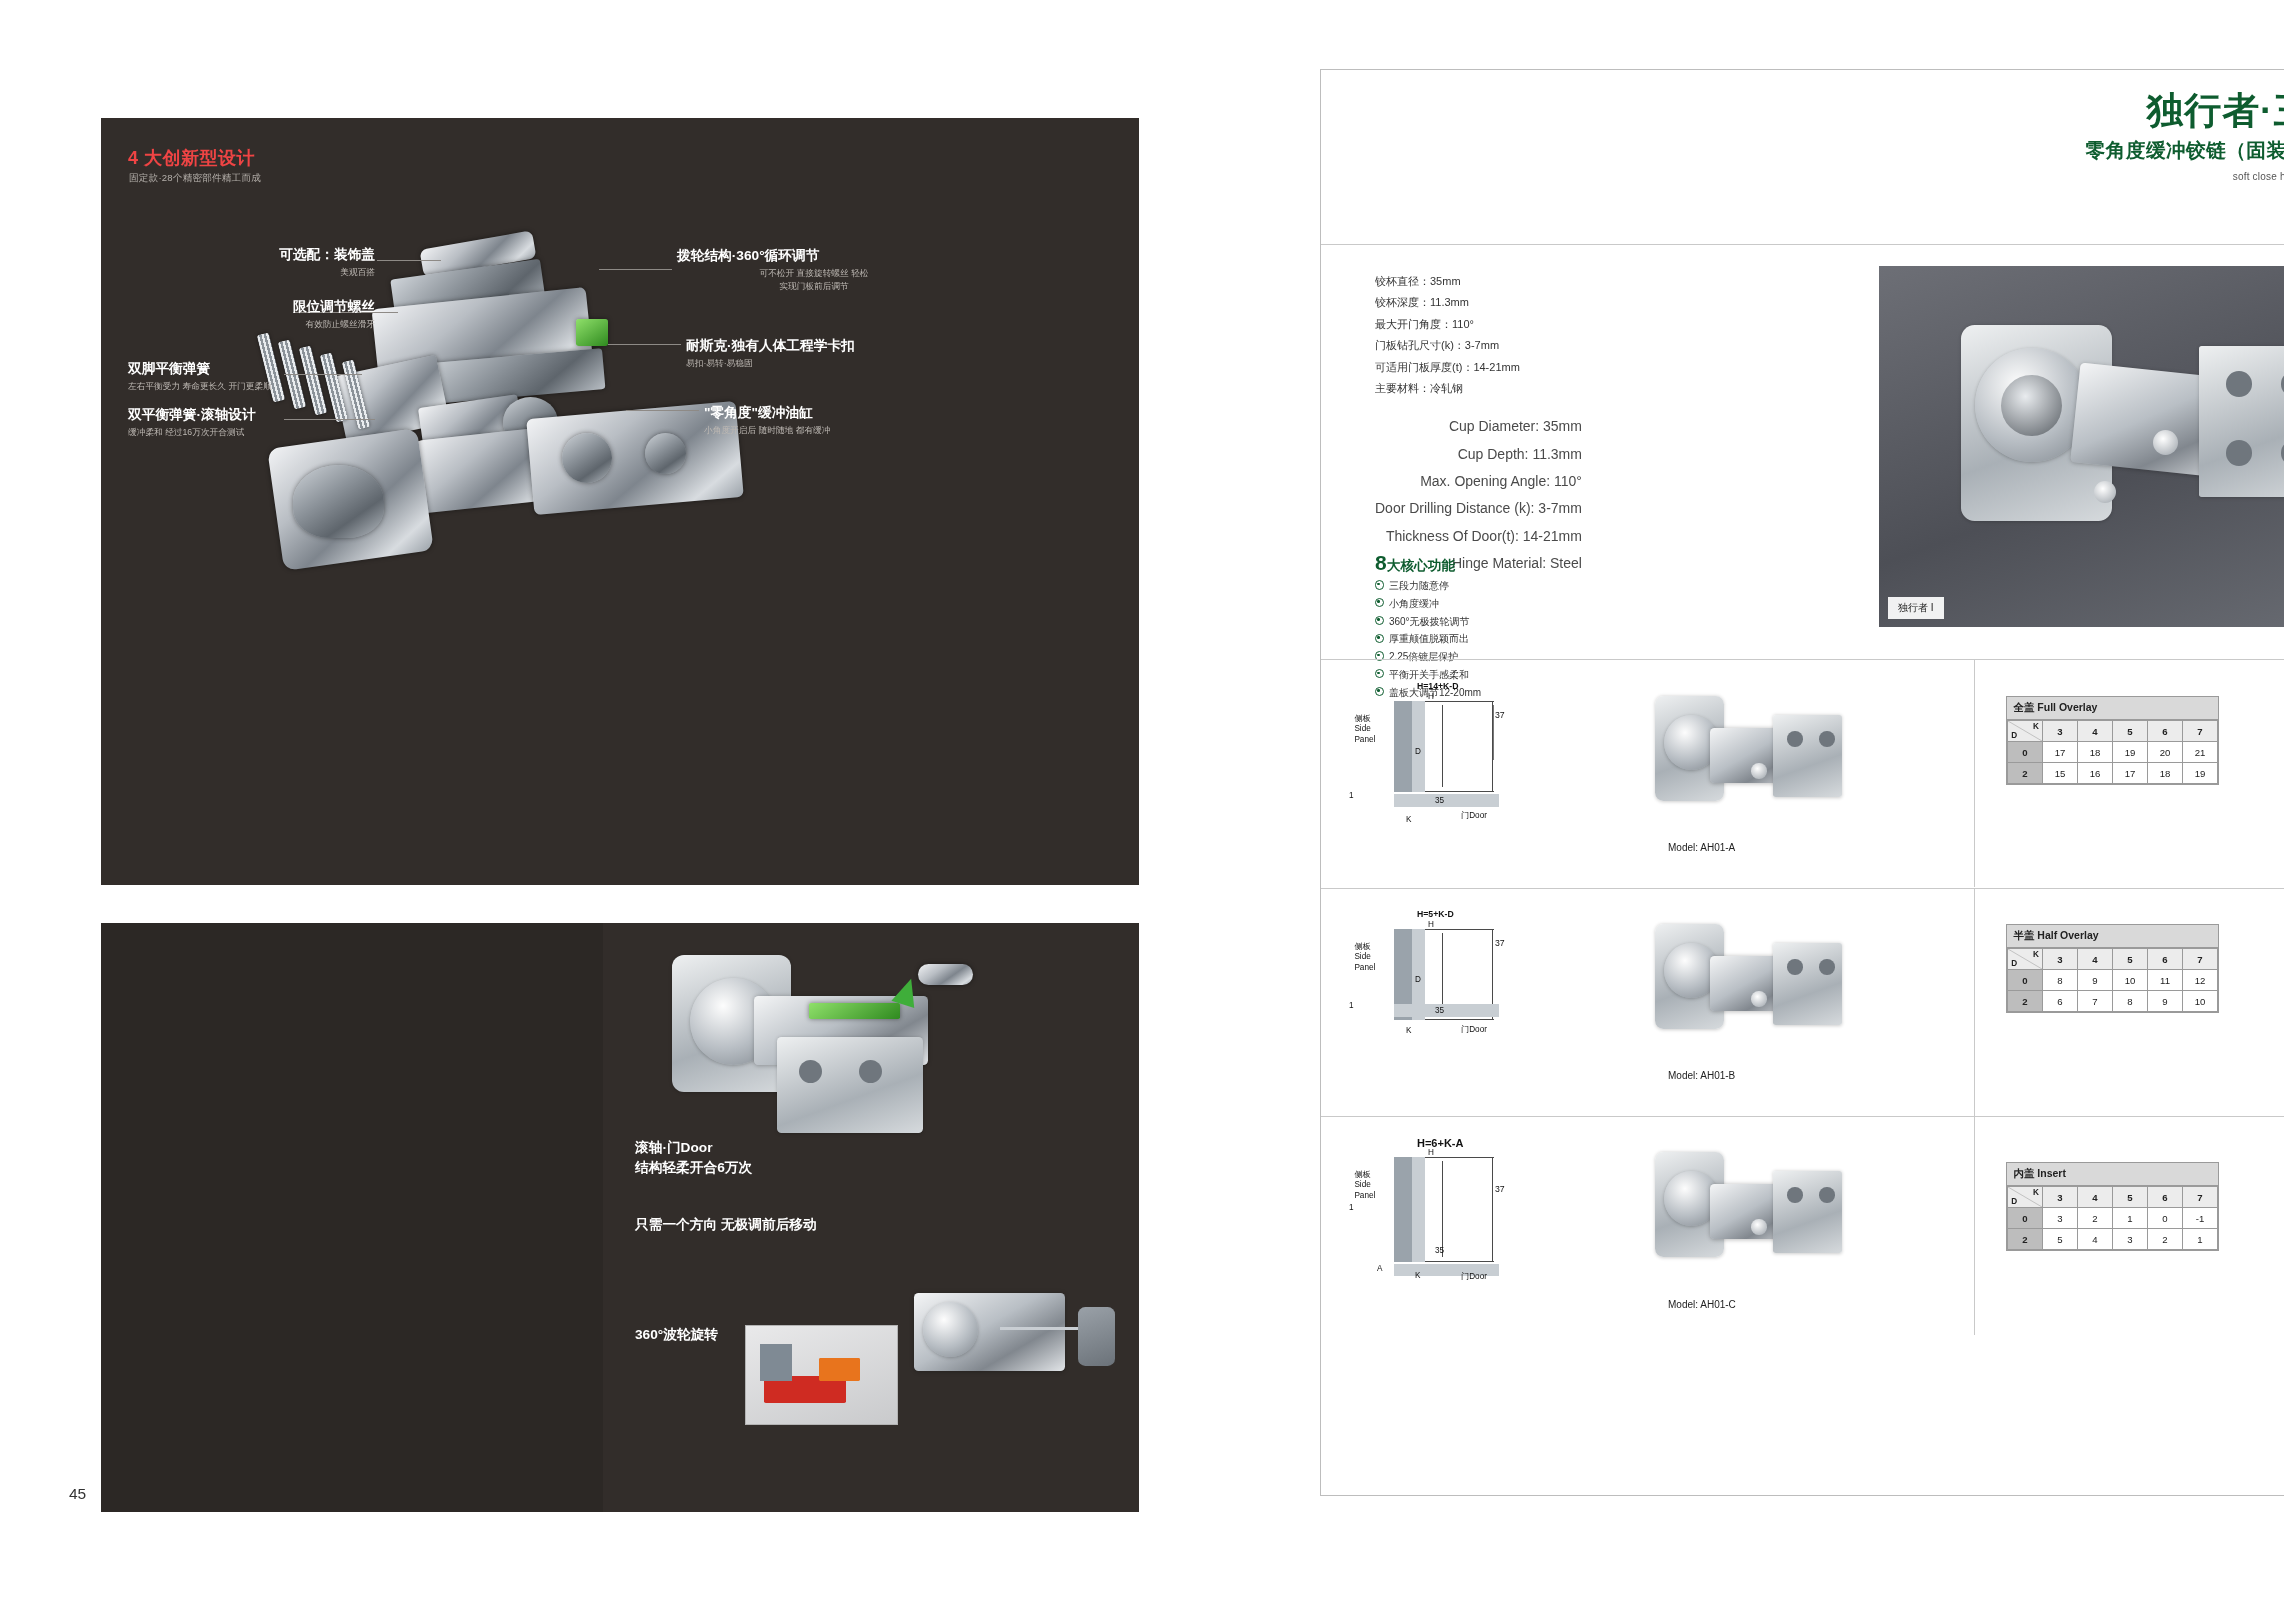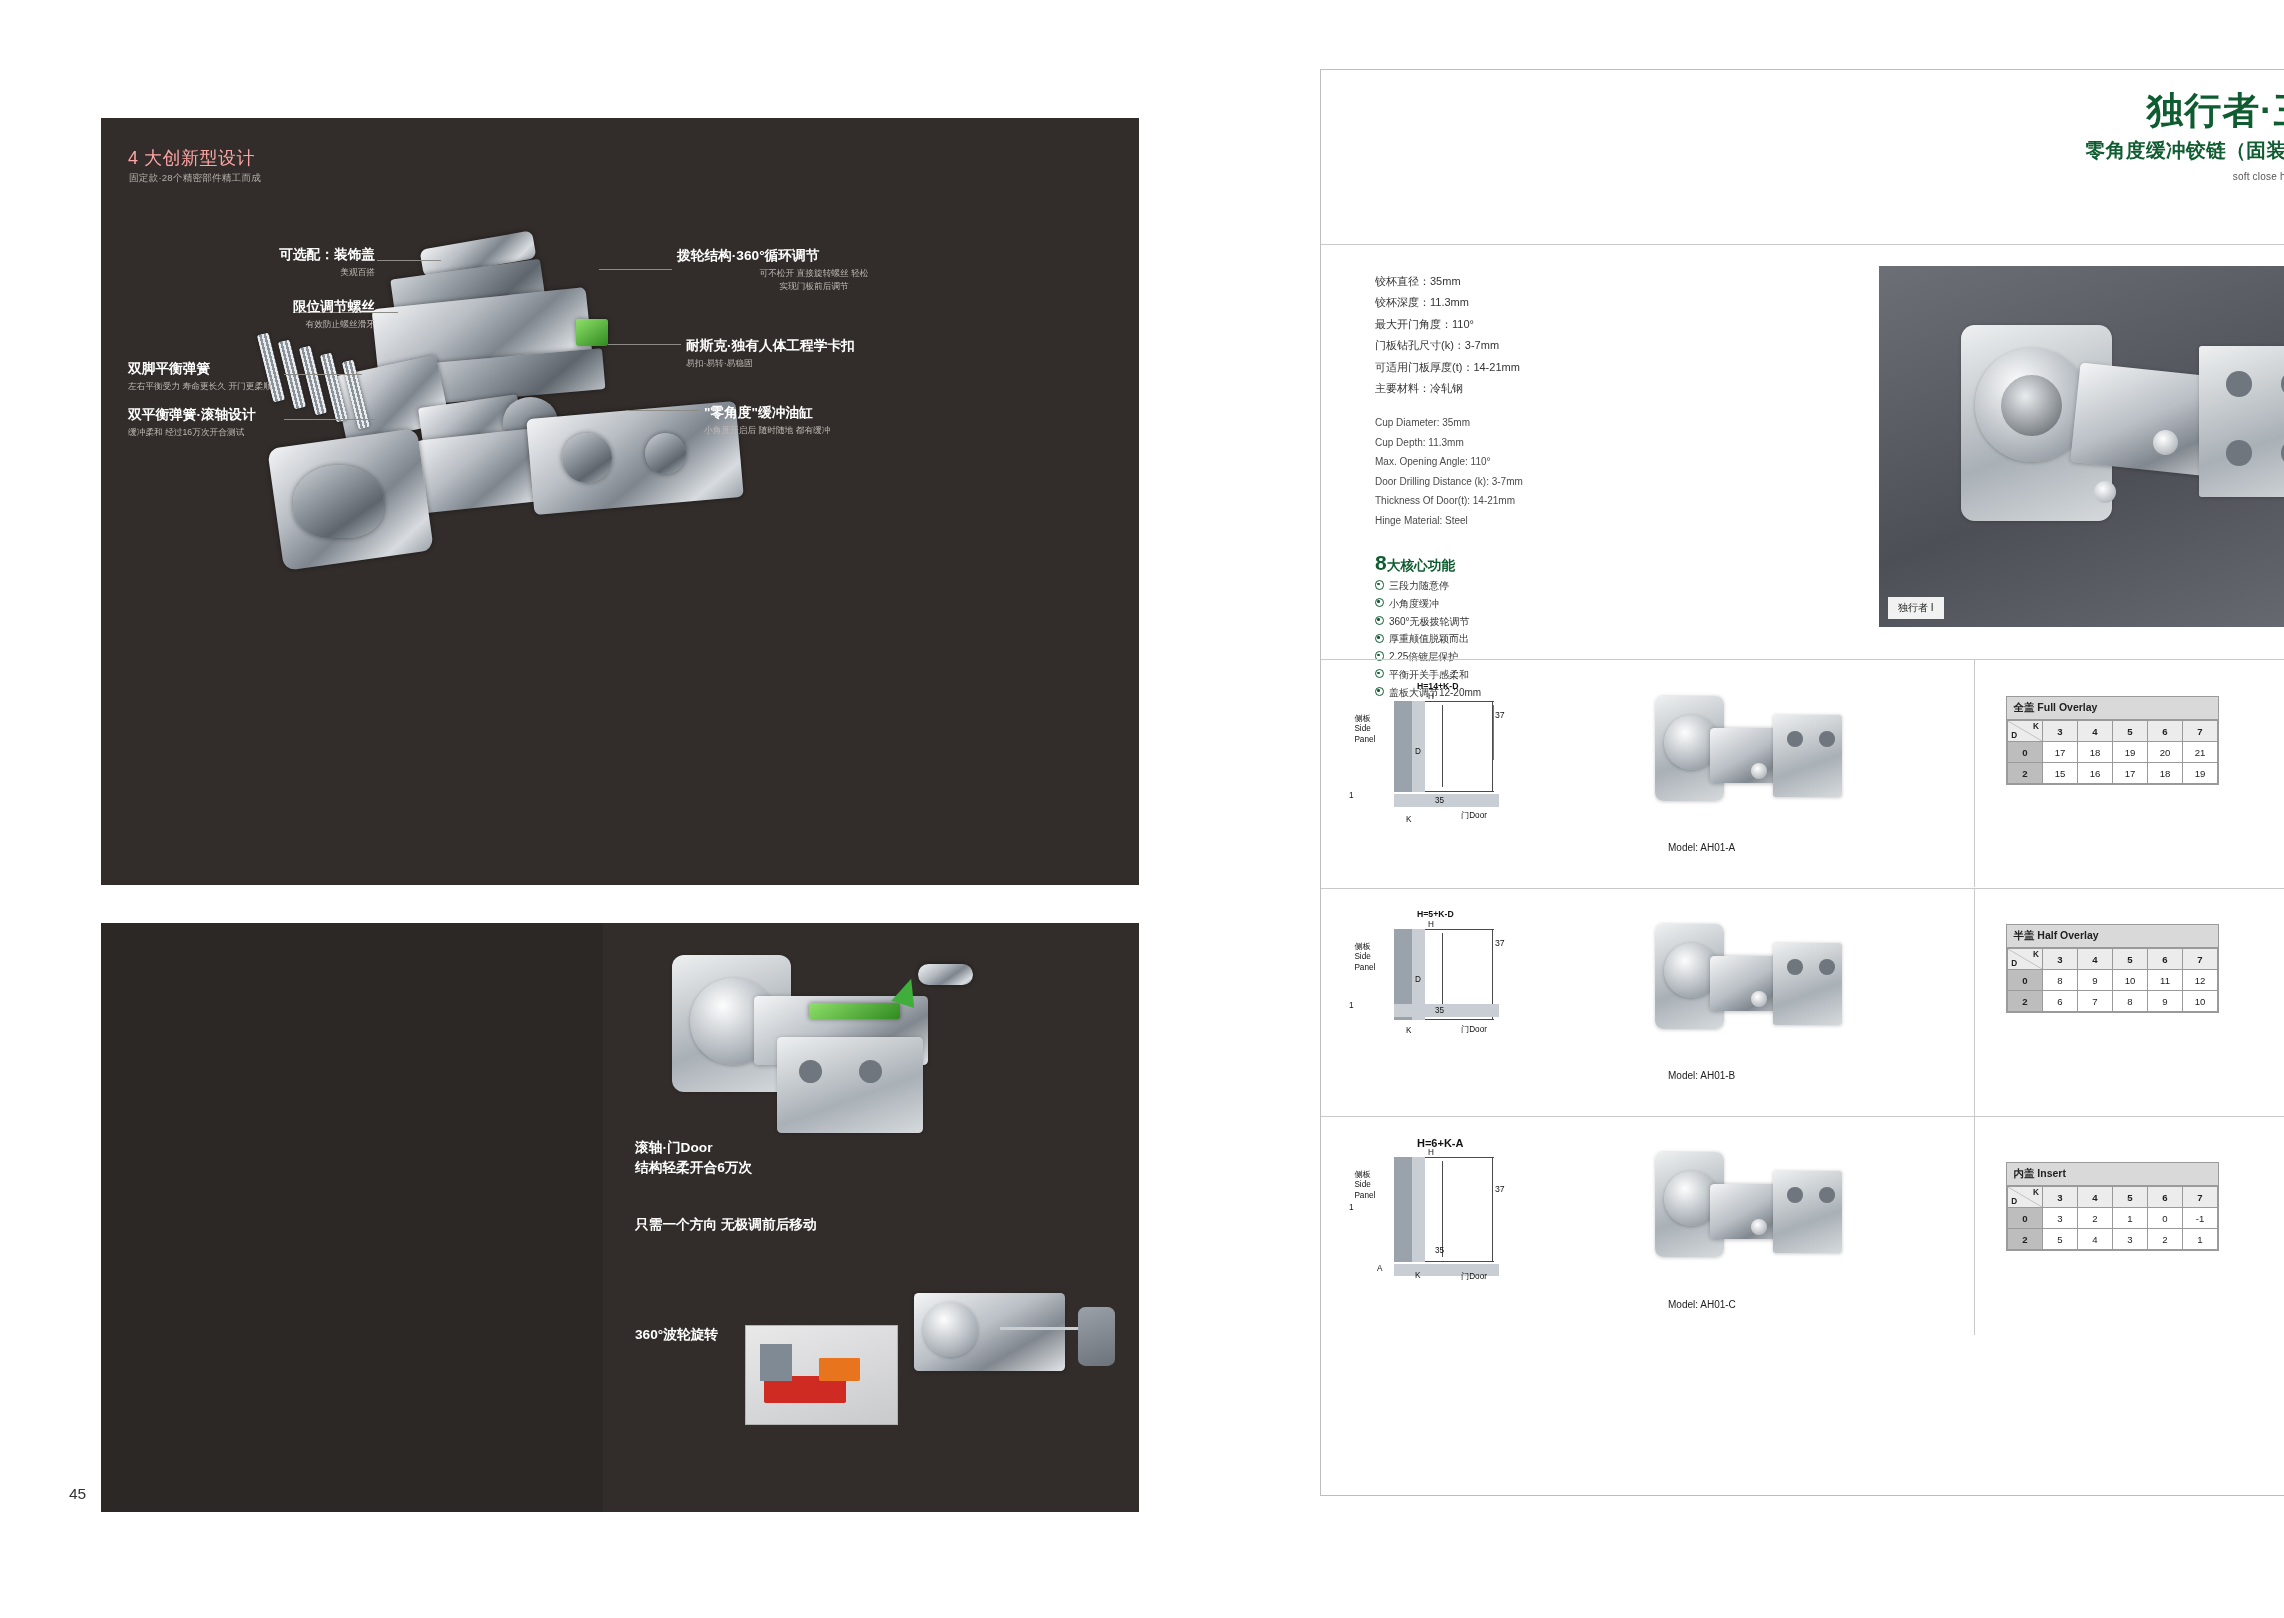--- a/index.html
+++ b/index.html
@@ -4,21 +4,21 @@
 <style>
   html,body{margin:0;padding:0;background:#fff;}
   body{width:2482px;height:1618px;font-family:"Liberation Sans",sans-serif;color:#222;overflow:hidden;position:relative;}
   .page{position:absolute;top:0;left:0;width:2482px;height:1618px;}
 
   
   .left-page{position:absolute;left:0;top:0;width:1241px;height:1618px;background:#fff;}
   .panel-top{position:absolute;left:101px;top:118px;width:1038px;height:767px;background:#322d2a;}
   .panel-bot{position:absolute;left:101px;top:923px;width:1038px;height:589px;background:#2c2825;}
 
-  .panel-title{position:absolute;color:#fca5a5;font-size:18px;font-weight:normal;letter-spacing:0.5px;}
+  .panel-title{position:absolute;color:#ef4444;font-size:18px;font-weight:bold;letter-spacing:0.5px;}
   .panel-sub{position:absolute;color:#b5b0ab;font-size:9.6px;letter-spacing:0.2px;}
 
   .callout{position:absolute;color:#fff;}
   .callout .c-t{font-size:13.7px;font-weight:bold;line-height:1.25;white-space:nowrap;}
   .callout .c-d{font-size:8.7px;color:#bdb8b3;line-height:1.5;margin-top:3.2px;white-space:nowrap;}
   .callout.right .c-t,.callout.right .c-d{text-align:left;}
 
   .lead{position:absolute;background:#8e8a86;height:0.9px;transform-origin:0 0;}
 
   
@@ -44,21 +44,21 @@
   .right-page{position:absolute;left:1241px;top:0;width:1241px;height:1618px;background:#fff;}
   .rp-frame{position:absolute;left:79px;top:69px;width:1084px;height:1425px;border:0.5px solid #bdbdbd;background:#fff;}
 
   .hdr{position:absolute;right:18px;top:22px;text-align:right;}
   .hdr .h1{font-size:37px;font-weight:bold;color:#0e5c2f;letter-spacing:0.9px;line-height:1;}
   .hdr .h2{font-size:19.6px;font-weight:bold;color:#0e5c2f;margin-top:8.2px;letter-spacing:0.5px;}
   .hdr .h3{font-size:10px;color:#555;margin-top:6.4px;letter-spacing:0.2px;}
   .hdr-rule{position:absolute;left:0;top:174px;width:1084px;height:0.5px;background:#c9c9c9;}
 
   .spec{position:absolute;left:54px;top:201px;font-size:11px;line-height:1.95;color:#333;}
-  .spec .en{color:#4a4a4a;font-size:10px;line-height:1.95;}
+  .spec .en{color:#4a4a4a;font-size:14px;line-height:1.95;text-align:right;}
   .feat-title{position:absolute;left:54px;top:481px;font-size:13.7px;font-weight:bold;color:#0e5c2f;}
   .feat-title .num{font-size:21px;}
   .feat-list{position:absolute;left:54px;top:507px;font-size:10px;line-height:1.78;color:#333;}
   .feat-list div{white-space:nowrap;}
   .bullet{display:inline-block;width:7.3px;height:7.3px;border:0.9px solid #0e5c2f;border-radius:50%;margin-right:4.6px;position:relative;top:0.5px;}
   .bullet::after{content:"";position:absolute;left:1.4px;top:1.4px;width:2.7px;height:2.7px;background:#0e5c2f;border-radius:50%;}
 
   .hero{position:absolute;left:558px;top:196px;width:502px;height:361px;background:linear-gradient(160deg,#6d6f76,#4d4f56 55%,#6a6d74);}
   .hero-cap{position:absolute;left:9px;bottom:8.2px;background:rgba(255,255,255,.92);padding:4.1px 10px;font-size:10px;color:#222;}
 

